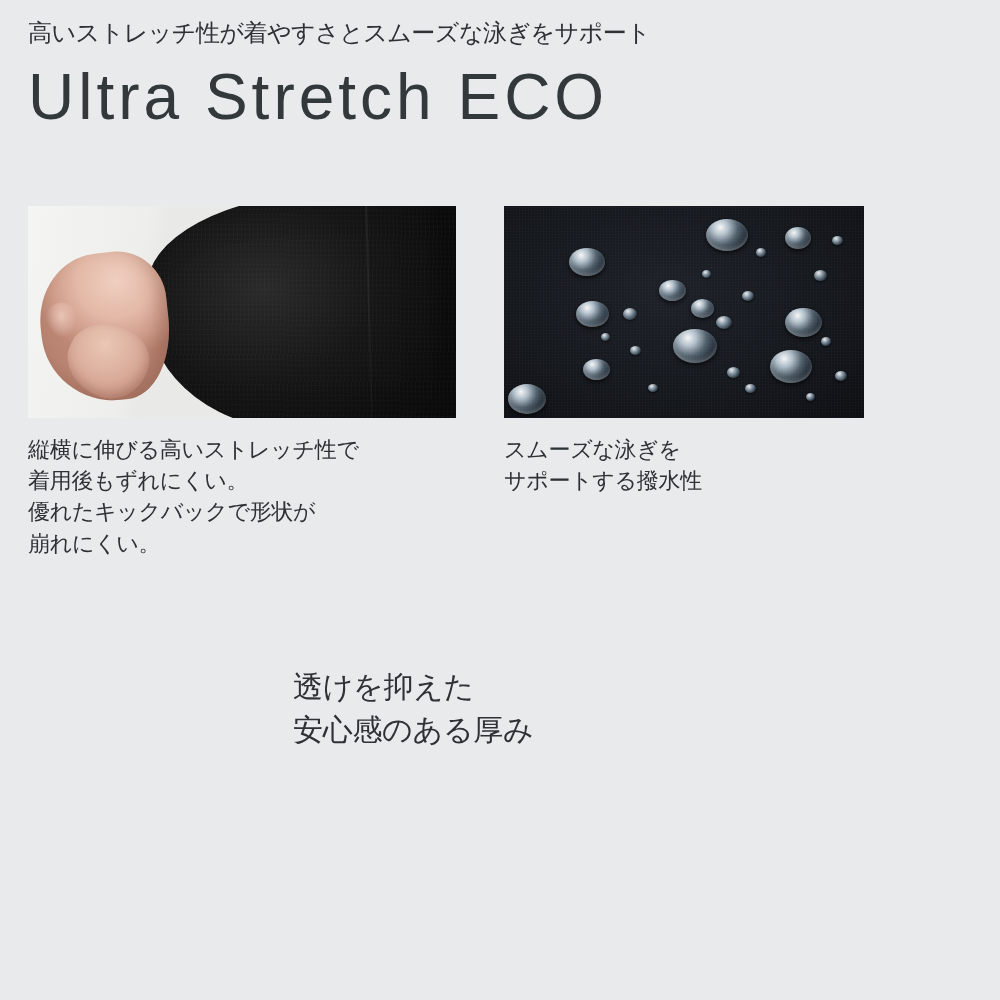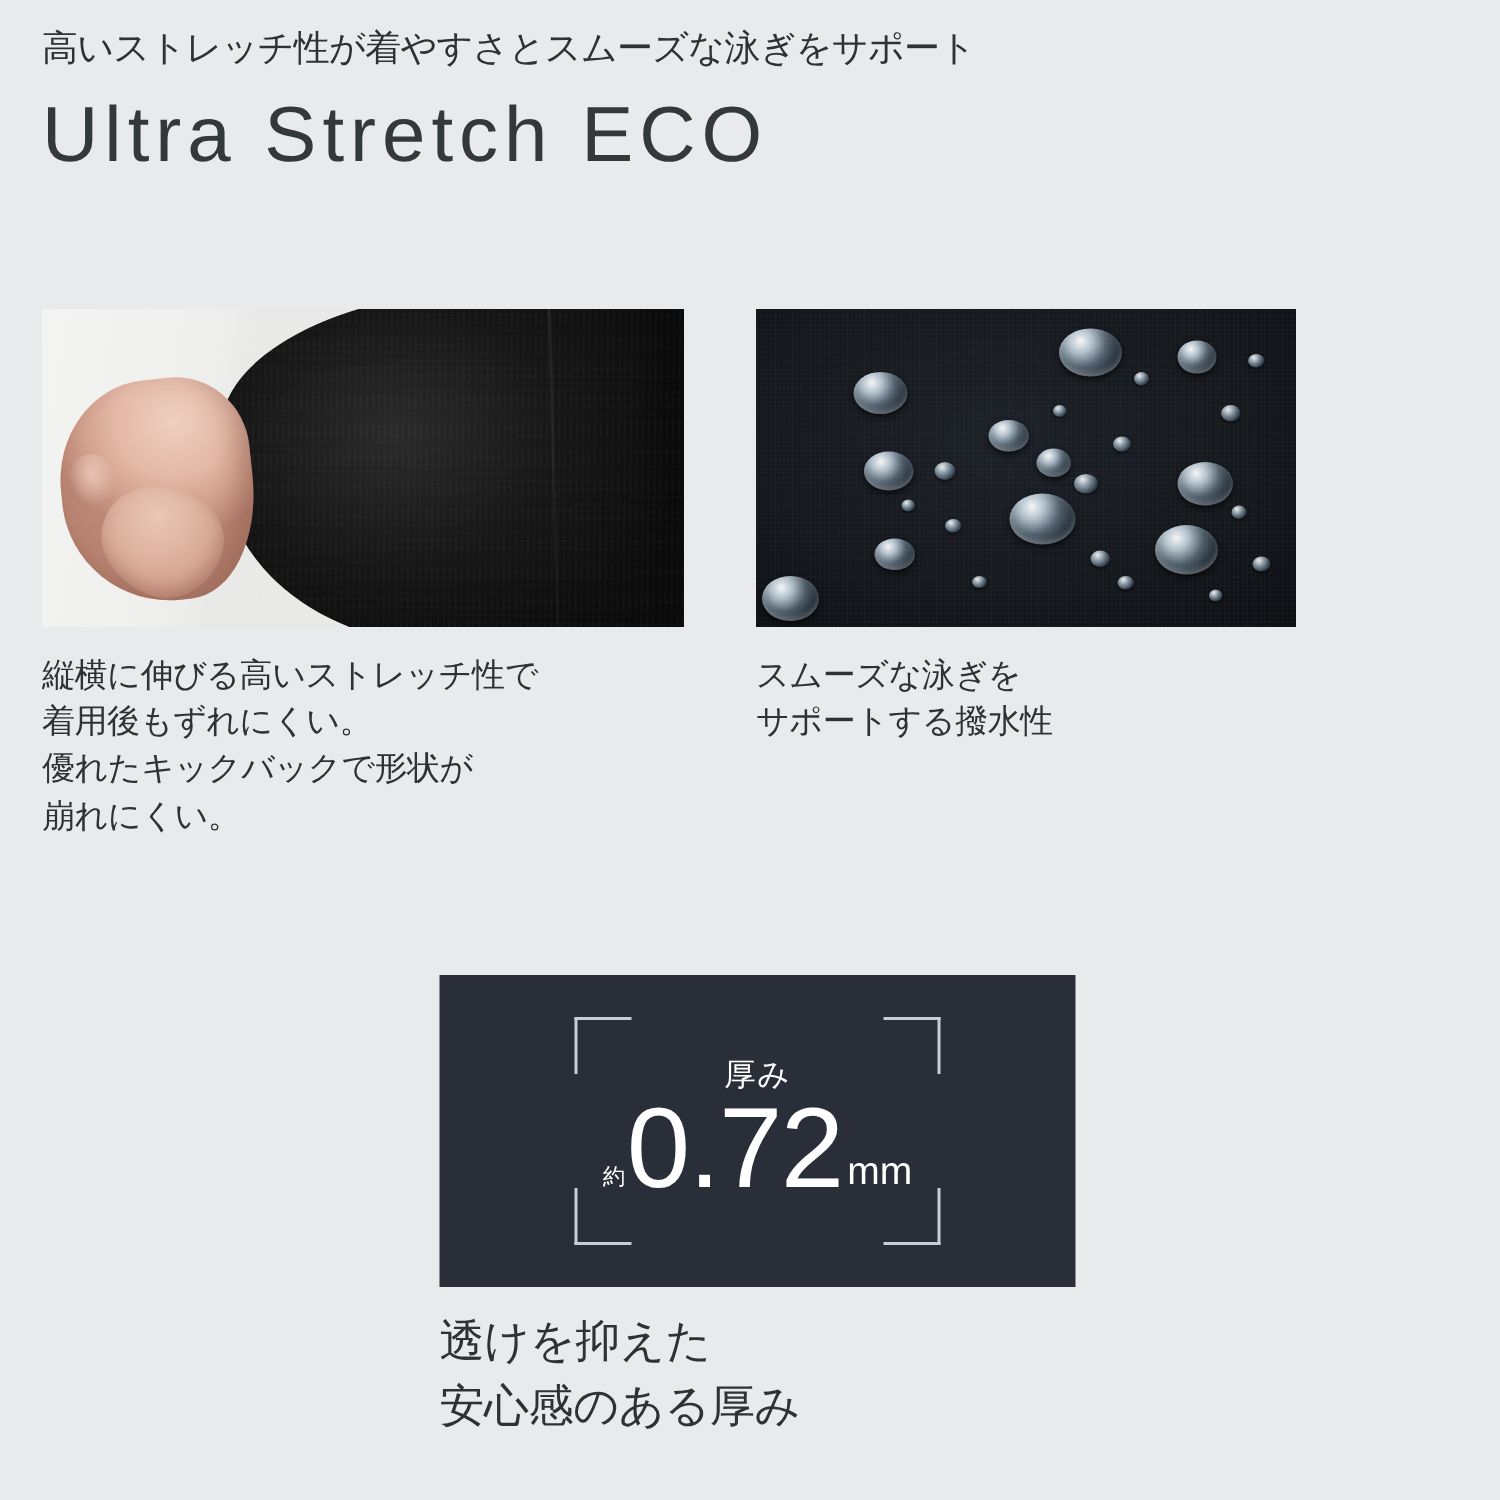--- a/index.html
+++ b/index.html
@@ -32,21 +32,21 @@
   .tagline {
     font-size: 24px;
     line-height: 1.25;
     letter-spacing: -0.5px;
     color: #2e3234;
     white-space: nowrap;
     font-weight: 400;
   }
   .product-title {
     margin-top: 14px;
-    font-size: 52px;
+    font-size: 64px;
     line-height: 1.1;
     letter-spacing: 4px;
     font-weight: 300;
     color: #33383b;
     white-space: nowrap;
   }
 
   
   .feature-row {
     position: absolute;
@@ -315,33 +315,18 @@
         <div class="drop sm" style="left:55%; top:30%; width:9px;  height:8px;"></div>
         <div class="drop sm" style="left:84%; top:88%; width:9px;  height:8px;"></div>
       </div>
       <div class="caption">スムーズな泳ぎを
 サポートする撥水性</div>
     </div>
 
   </div>
 
   <div class="thickness-block">
-    <div class="thickness-panel">
-      <span class="bracket tl"></span>
-      <span class="bracket tr"></span>
-      <span class="bracket bl"></span>
-      <span class="bracket br"></span>
-
-      <div class="thickness-inner">
-        <div class="thickness-label">厚み</div>
-        <div class="thickness-value-row">
-          <span class="approx">約</span>
-          <span class="value">0.72</span>
-          <span class="unit">mm</span>
-        </div>
-      </div>
-    </div>
 
     <div class="thickness-caption">透けを抑えた
 安心感のある厚み</div>
   </div>
 
 </div>
 
 </body></html>

